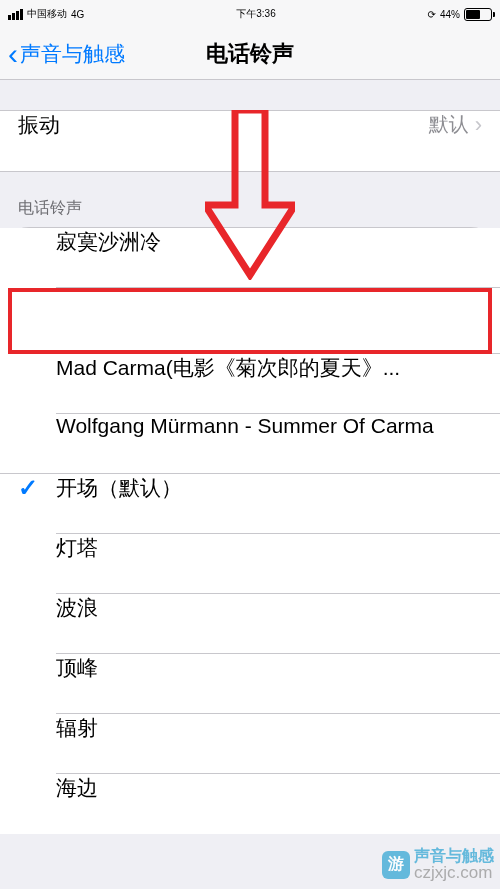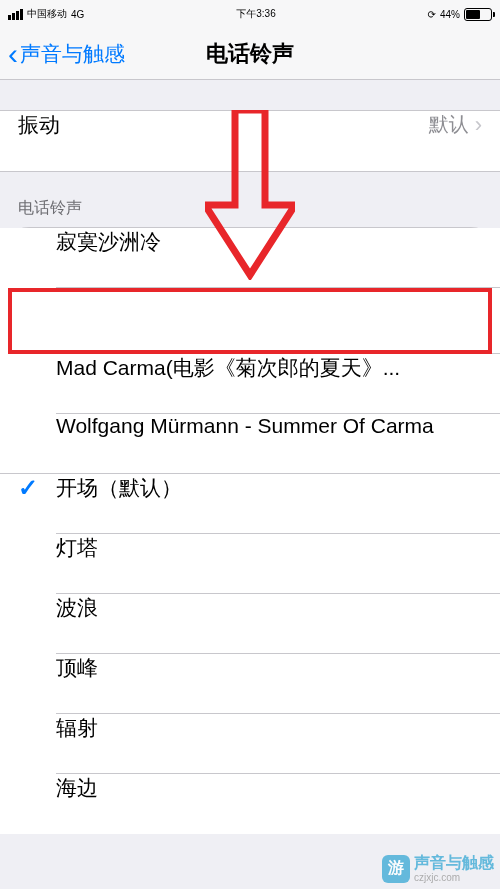--- a/index.html
+++ b/index.html
@@ -34,21 +34,21 @@
     
     .highlight-box { position: relative; }
     .highlight-box::before { content:""; position:absolute; left:8px; right:8px; top:0; bottom:0; border: 4px solid #e8262a; pointer-events:none; z-index:5; }
     
     .arrow-overlay { position:absolute; top:110px; left:50%; transform:translateX(-50%); z-index:10; }
     
     .watermark { position:absolute; right:6px; bottom:6px; display:flex; align-items:center; gap:4px; font-size:15px; color:#a0a0a0; opacity:0.85; }
     .watermark-icon { width: 28px; height: 28px; background: #4cb0d8; border-radius: 6px; display:flex; align-items:center; justify-content:center; color:#fff; font-size:16px; font-weight:bold; }
     .watermark-text { display:flex; flex-direction:column; line-height:1.1; }
     .watermark-text .t1 { color: #4cb0d8; font-weight: bold; font-size: 16px;}
-    .watermark-text .t2 { color: #a0a0a0; font-size: 10px; }
+    .watermark-text .t2 { color: #a0a0a0; font-size: 17px; }
     
     .list-group { border-top:1px solid #c8c7cc; border-bottom:1px solid #c8c7cc; }
   </style>
 </head>
 <body>
 
 <div class="status-bar">
   <div class="status-left">
     <div class="signal-bars">
         <span></span>

